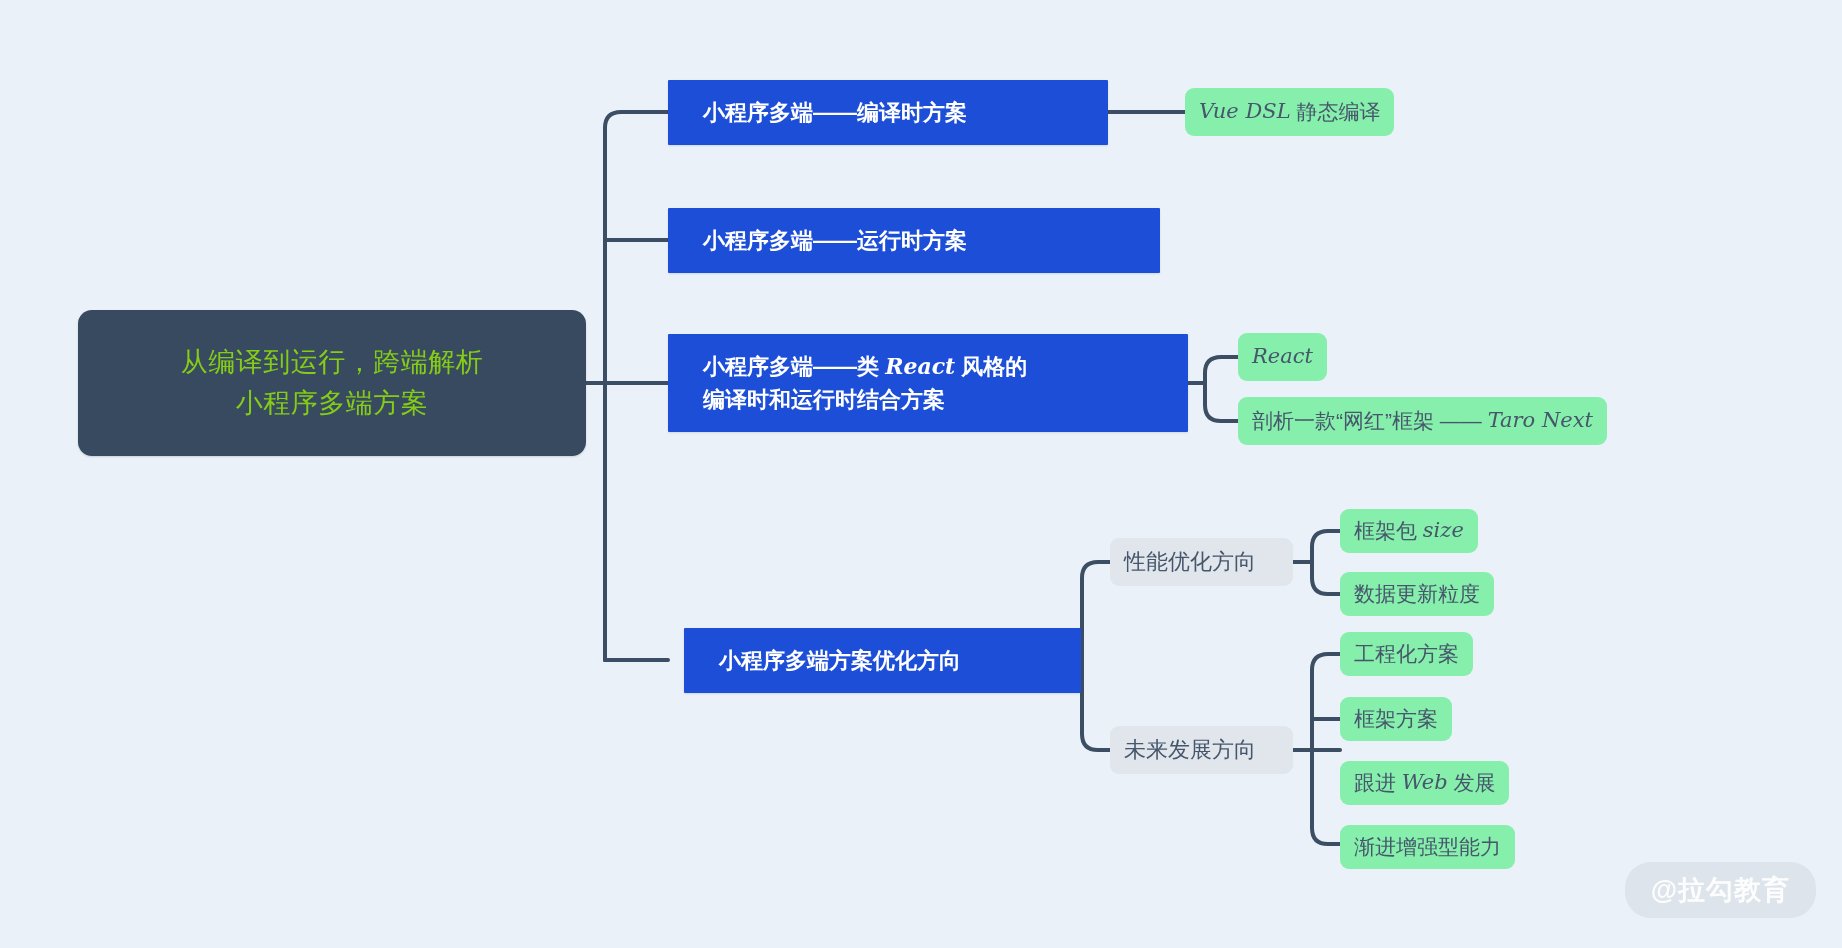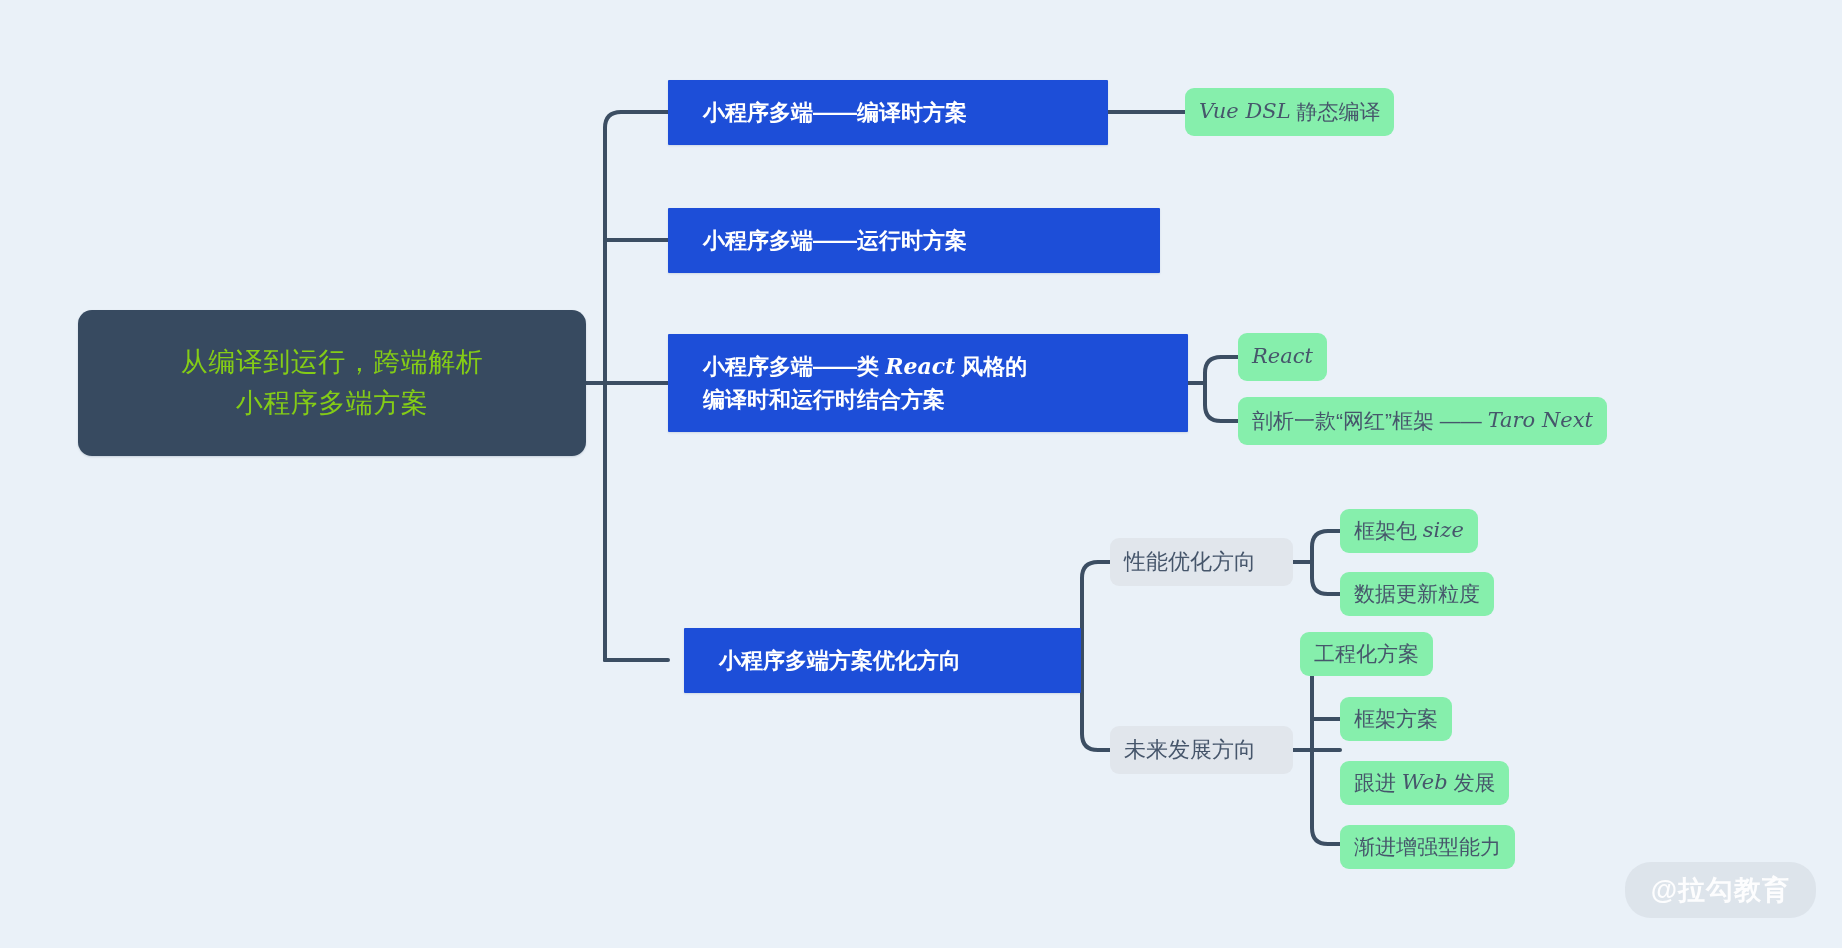--- a/index.html
+++ b/index.html
@@ -194,21 +194,21 @@
   </div>
 
   <div class="node node-leaf" style="left:1340px; top:572px; height:44px;">
     <span>数据更新粒度</span>
   </div>
 
   <div class="node node-mid" style="left:1110px; top:726px; width:183px; height:48px;">
     <span>未来发展方向</span>
   </div>
 
-  <div class="node node-leaf" style="left:1300px; top:632px; height:44px;">
+  <div class="node node-leaf" style="left:1340px; top:632px; height:44px;">
     <span>工程化方案</span>
   </div>
 
   <div class="node node-leaf" style="left:1340px; top:697px; height:44px;">
     <span>框架方案</span>
   </div>
 
   <div class="node node-leaf" style="left:1340px; top:761px; height:44px;">
     <span>跟进 </span><span class="lat">Web</span><span> 发展</span>
   </div>

